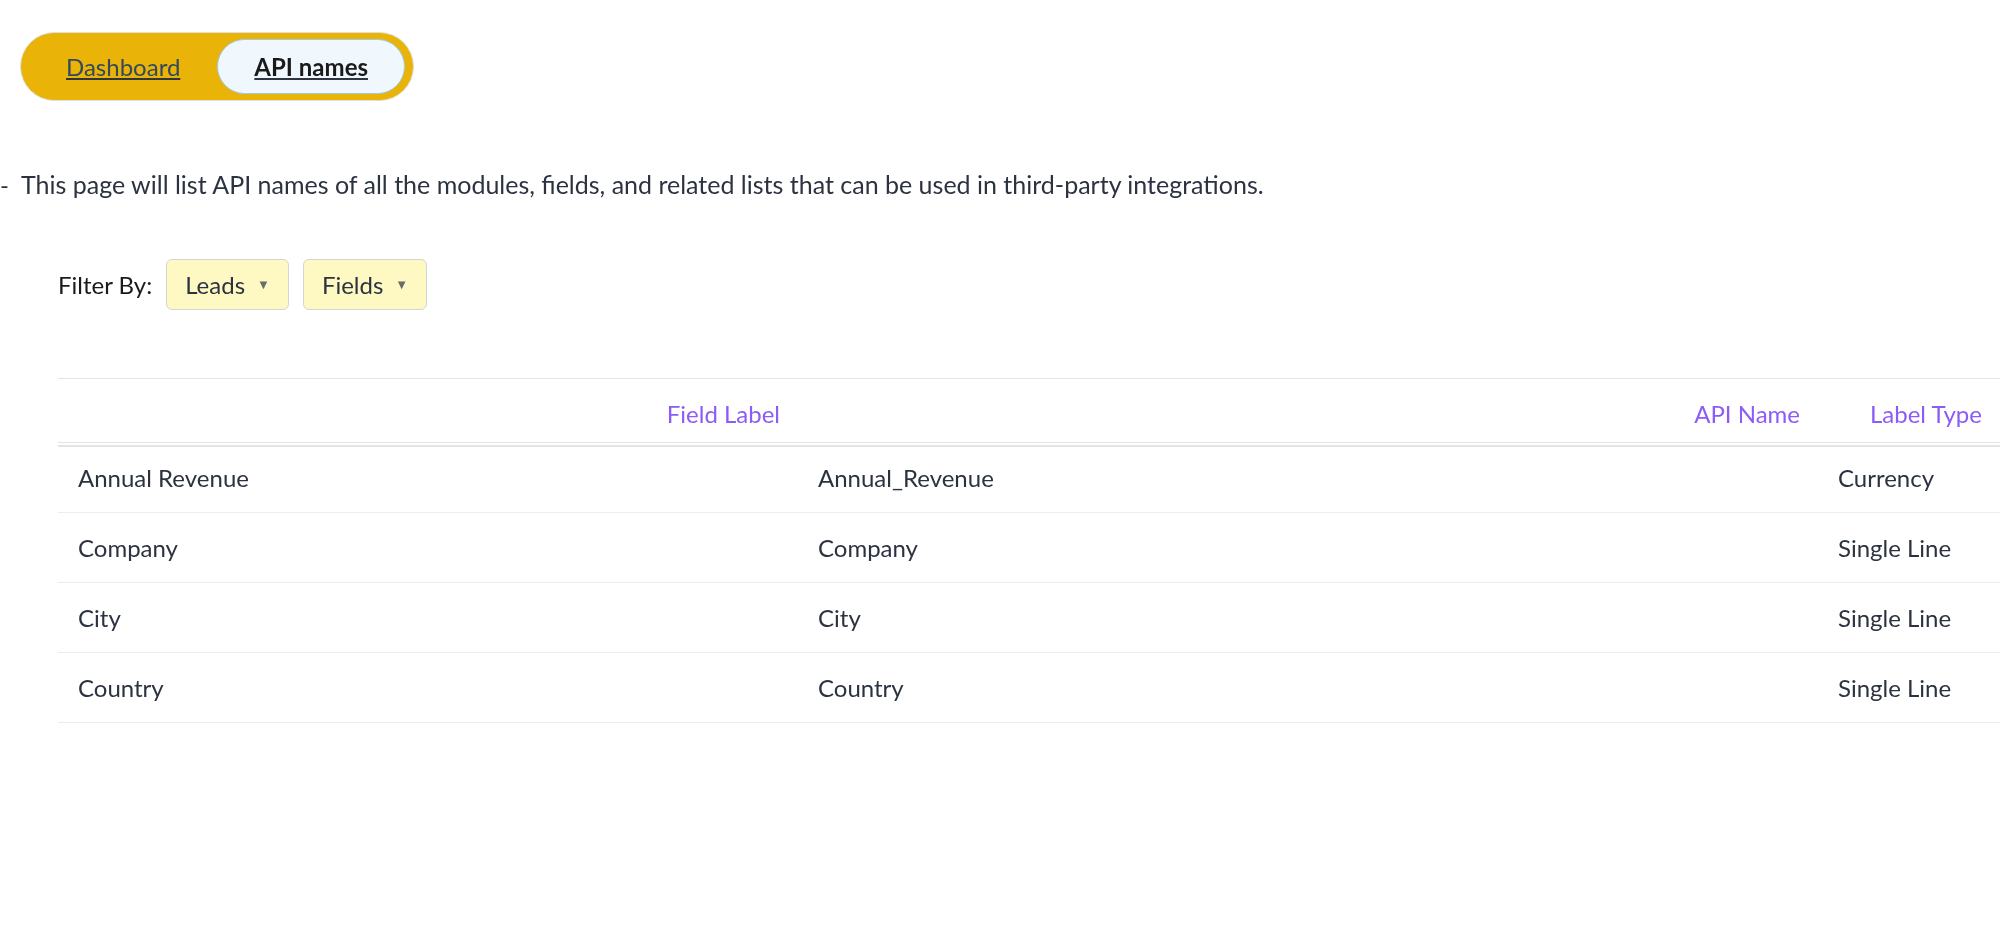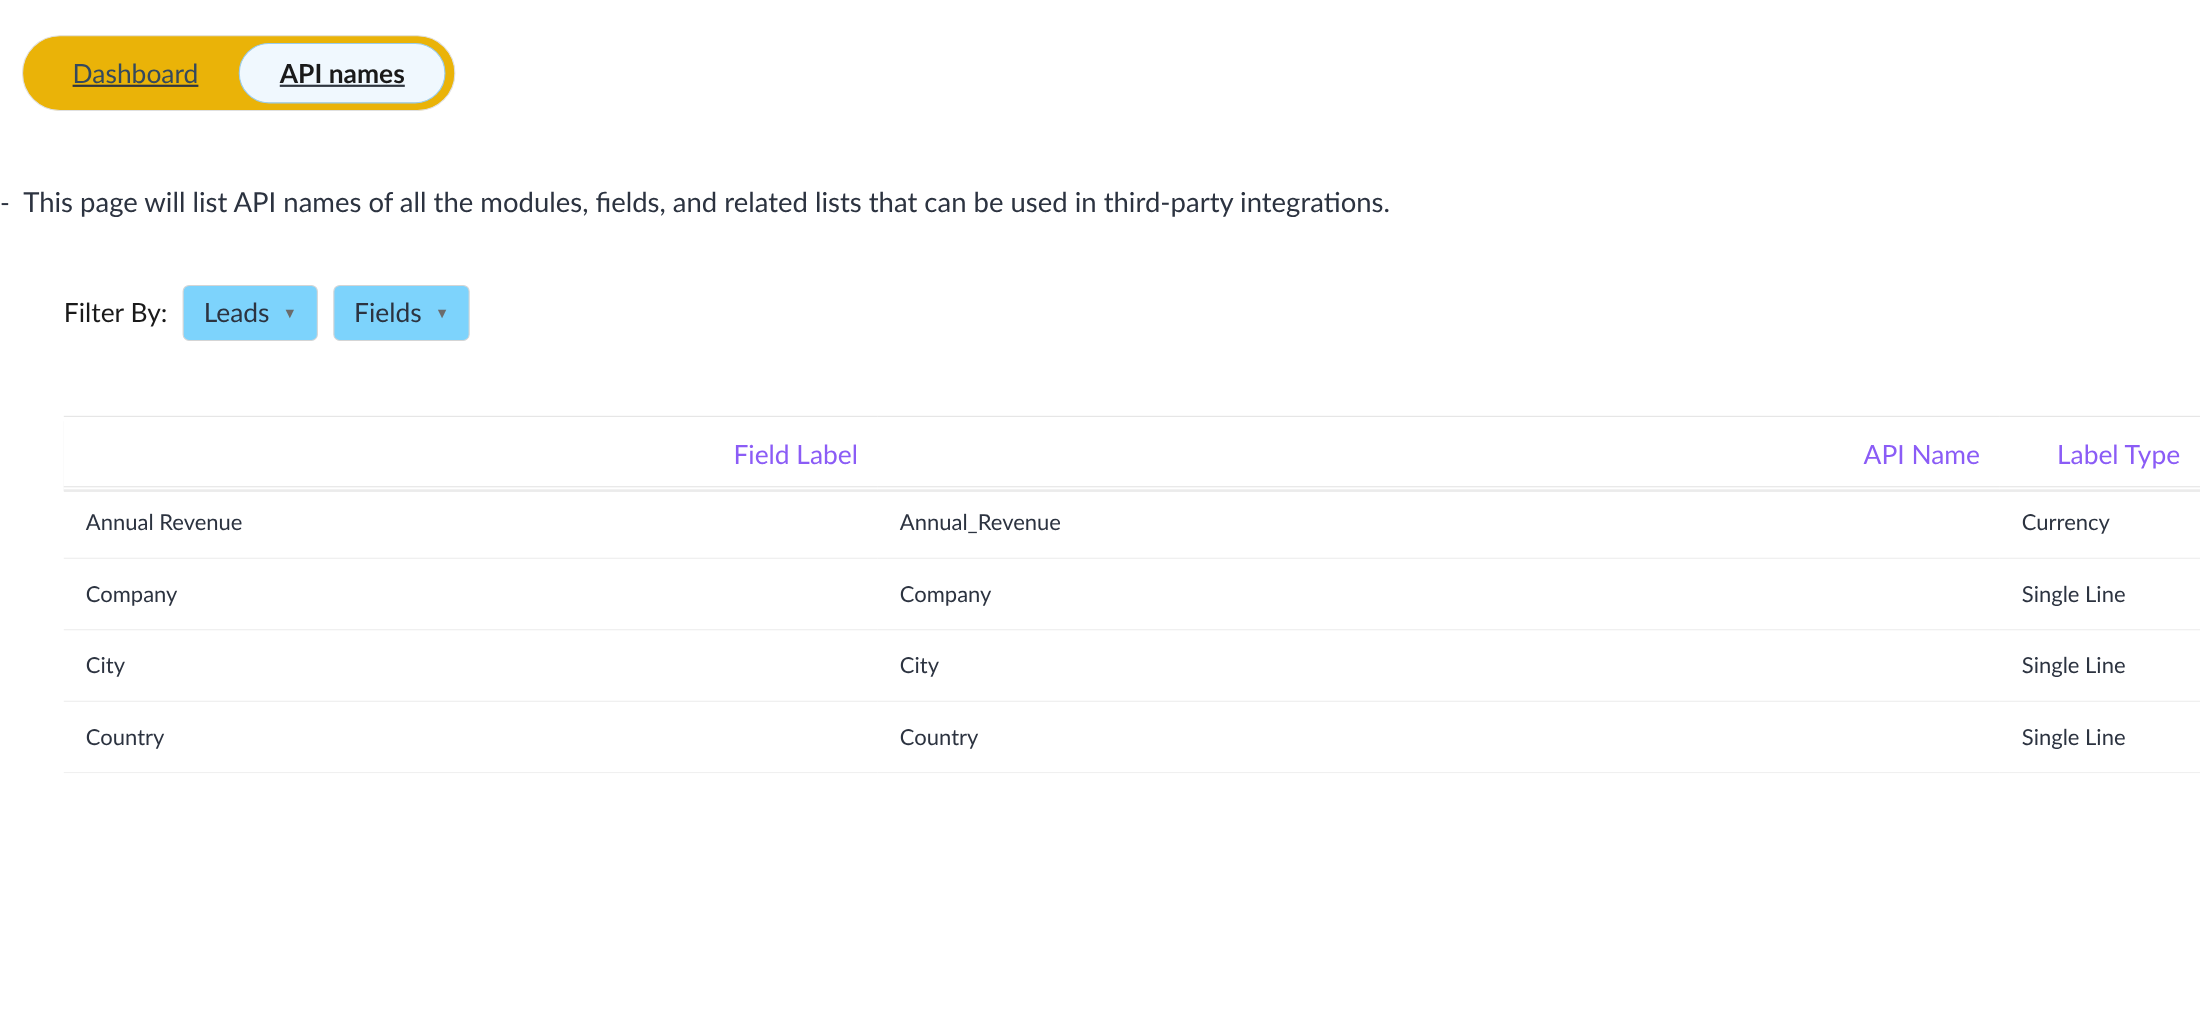--- a/index.html
+++ b/index.html
@@ -82,21 +82,21 @@
       color: #1a1a1a;
       font-weight: 400;
     }
     .dropdown {
       display: inline-flex;
       align-items: center;
       gap: 12px;
       border: 1px solid #d5d5d5;
       border-radius: 6px;
       padding: 10px 18px;
-      background: #7dd3fc;
+      background: #fef9c3;
       cursor: pointer;
       font-size: 24px;
       color: #2c3340;
     }
     .dropdown .caret {
       font-size: 13px;
       color: #6b6b6b;
       line-height: 1;
     }
     
@@ -127,21 +127,21 @@
       border-bottom: 1px solid #e4e4e4;
     }
     table.data thead {
       box-shadow: 0 3px 0 0 #fff, 0 4px 0 0 #e4e4e4;
     }
     table.data tbody tr {
       border-bottom: 1px solid #ededed;
     }
     table.data tbody td {
       padding: 20px 18px 20px 20px;
-      font-size: 20px;
+      font-size: 24px;
       color: #2c3340;
     }
     .col-field-label { width: 740px; }
     .col-api-name   { width: 1020px; }
     .col-data-type  { width: auto; }
   </style>
 </head>
 <body>
 
 <div class="page">

